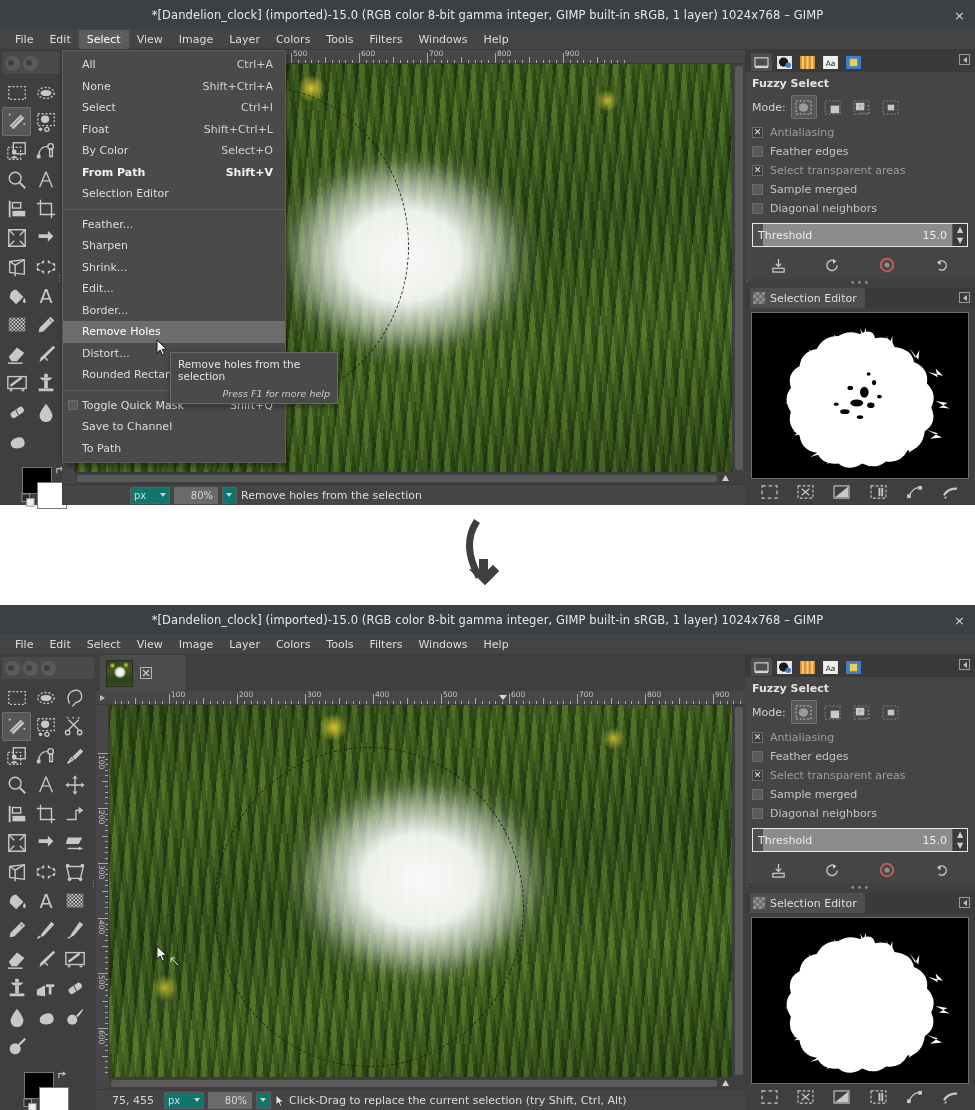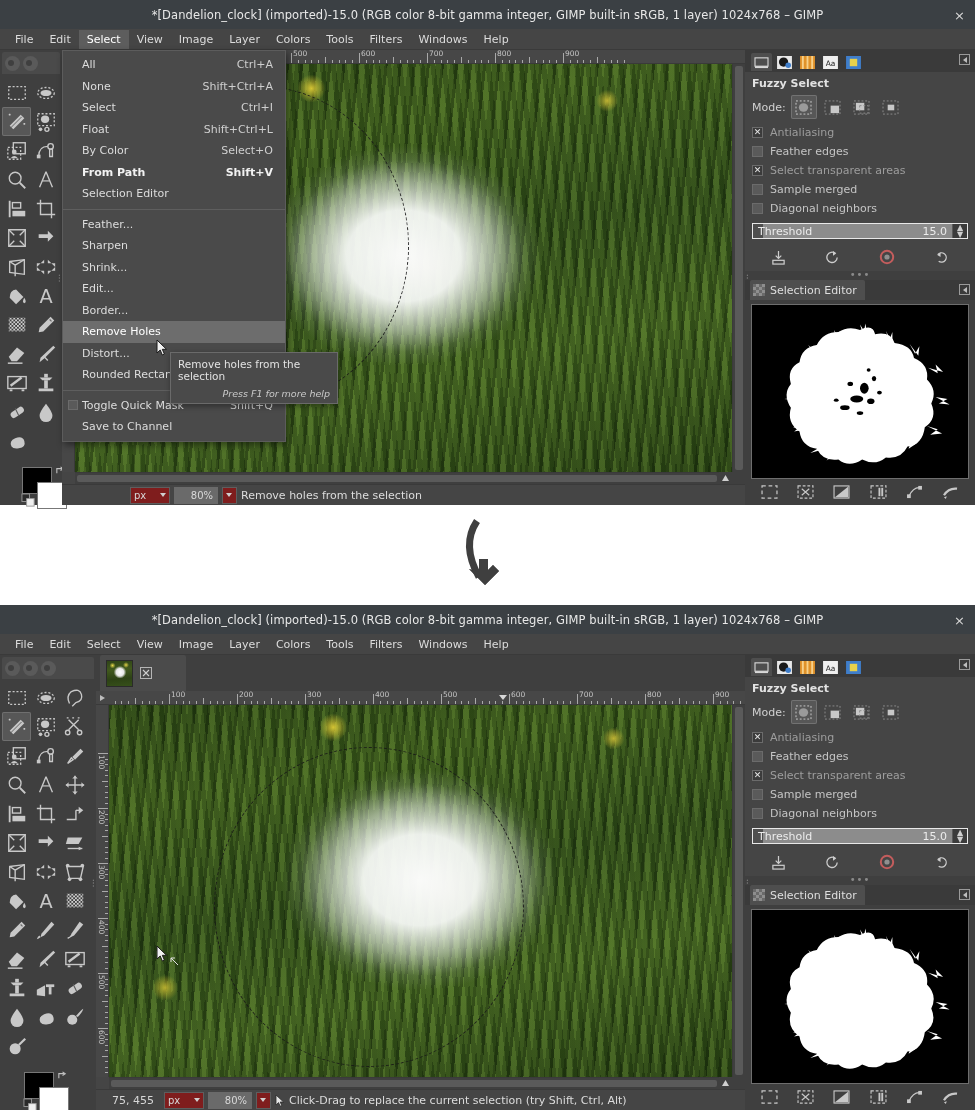--- a/index.html
+++ b/index.html
@@ -214,21 +214,21 @@
   }
 
   
   .statusbar {
     height: 21px; background: #454545; display: flex; align-items: center;
     gap: 0; padding-left: 6px; font-size: 11px; color: #d2d2d2;
     border-top: 1px solid #3a3a3a;
   }
   .pos-readout { min-width: 62px; text-align: center; font-size: 11px; color: #d6d6d6; }
   .combo {
-    height: 17px; min-width: 40px; background: #7f1d1d; border: 1px solid #5e5e5e;
+    height: 17px; min-width: 40px; background: #0f766e; border: 1px solid #5e5e5e;
     display: flex; align-items: center; justify-content: space-between;
     padding: 0 3px; gap: 3px; font-size: 10px; color: #d8d8d8; margin-right: 4px;
   }
   .combo.zoombox { background: #6a6a6a; border-color: #6a6a6a; min-width: 44px;
                    justify-content: flex-end; padding-right: 4px; }
   .caret { width: 0; height: 0; border-left: 3.5px solid transparent;
            border-right: 3.5px solid transparent; border-top: 4px solid #cfcfcf; }
   .status-msg { font-size: 11px; color: #dcdcdc; display: flex; align-items: center; gap: 3px; }
 
   
@@ -271,21 +271,21 @@
     width: 11px; height: 11px; background: #5a5a5a; border: 1px solid #6b6b6b;
     display: flex; align-items: center; justify-content: center; flex: 0 0 auto;
   }
   .chkbox.on { background: #3b3b3b; }
   .chkbox.on::after {
     content: "✕"; color: #e8e8e8; font-size: 9px; line-height: 9px;
   }
   .chk-lbl { font-size: 11px; color: #c4c4c4; }
   .chk-lbl.dim { color: #9d9d9d; }
   .threshold {
-    margin-top: 7px; height: 16px; border: 1px solid #e8e8e8;
+    margin-top: 7px; height: 24px; border: 1px solid #e8e8e8;
     display: flex; align-items: stretch; position: relative; background: #3b3b3b;
   }
   .thr-track { flex: 1 1 auto; position: relative; background: #3b3b3b; overflow: hidden; }
   .thr-fill { position: absolute; left: 0; top: 0; bottom: 0; width: 5.2%; background: #4f4f4f; }
   .thr-bar { position: absolute; left: 5.2%; top: 0; bottom: 0; right: 0; background: #8c8c8c; }
   .thr-txt {
     position: absolute; inset: 0; display: flex; align-items: center;
     justify-content: space-between; padding: 0 5px; font-size: 11px; color: #ececec;
   }
   .thr-spin {
@@ -977,20 +977,24 @@
       <span class="sc"></span>
     </div>
     <div class="dd-sep"></div>
     <div class="dd-item">
       <span class="dd-check"></span>
       <span>Toggle Quick Mask</span>
       <span class="sc">Shift+Q</span>
     </div>
     <div class="dd-item">
       <span>Save to Channel</span>
+      <span class="sc"></span>
+    </div>
+    <div class="dd-item">
+      <span>To Path</span>
       <span class="sc"></span>
     </div>
   </div>
 
   <div class="tooltip">
     <div>Remove holes from the selection</div>
     <div class="t2">Press F1 for more help</div>
   </div>
 
   <svg class="cursor-arrow" style="left:156px;top:339px;" viewBox="0 0 12 18">

